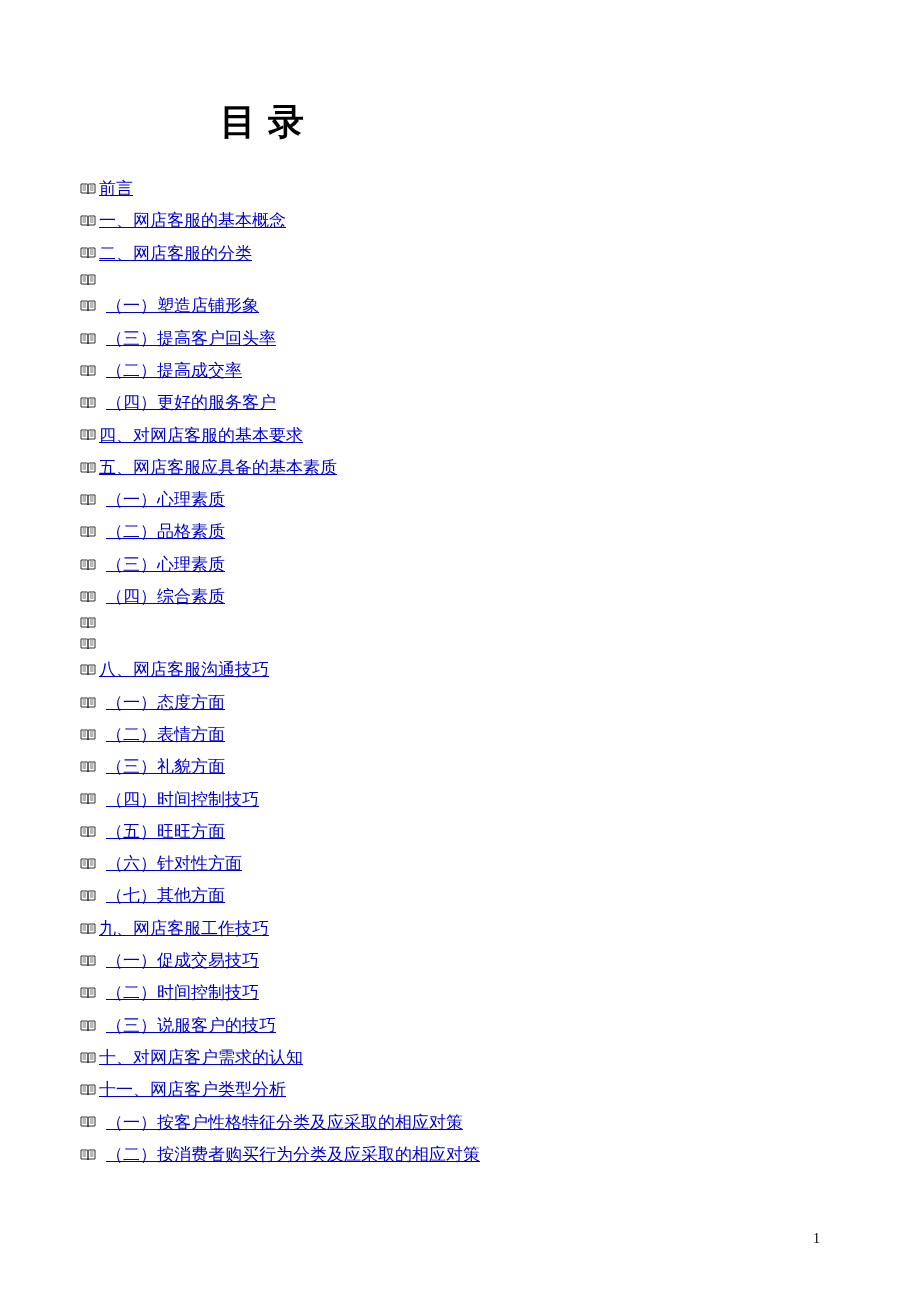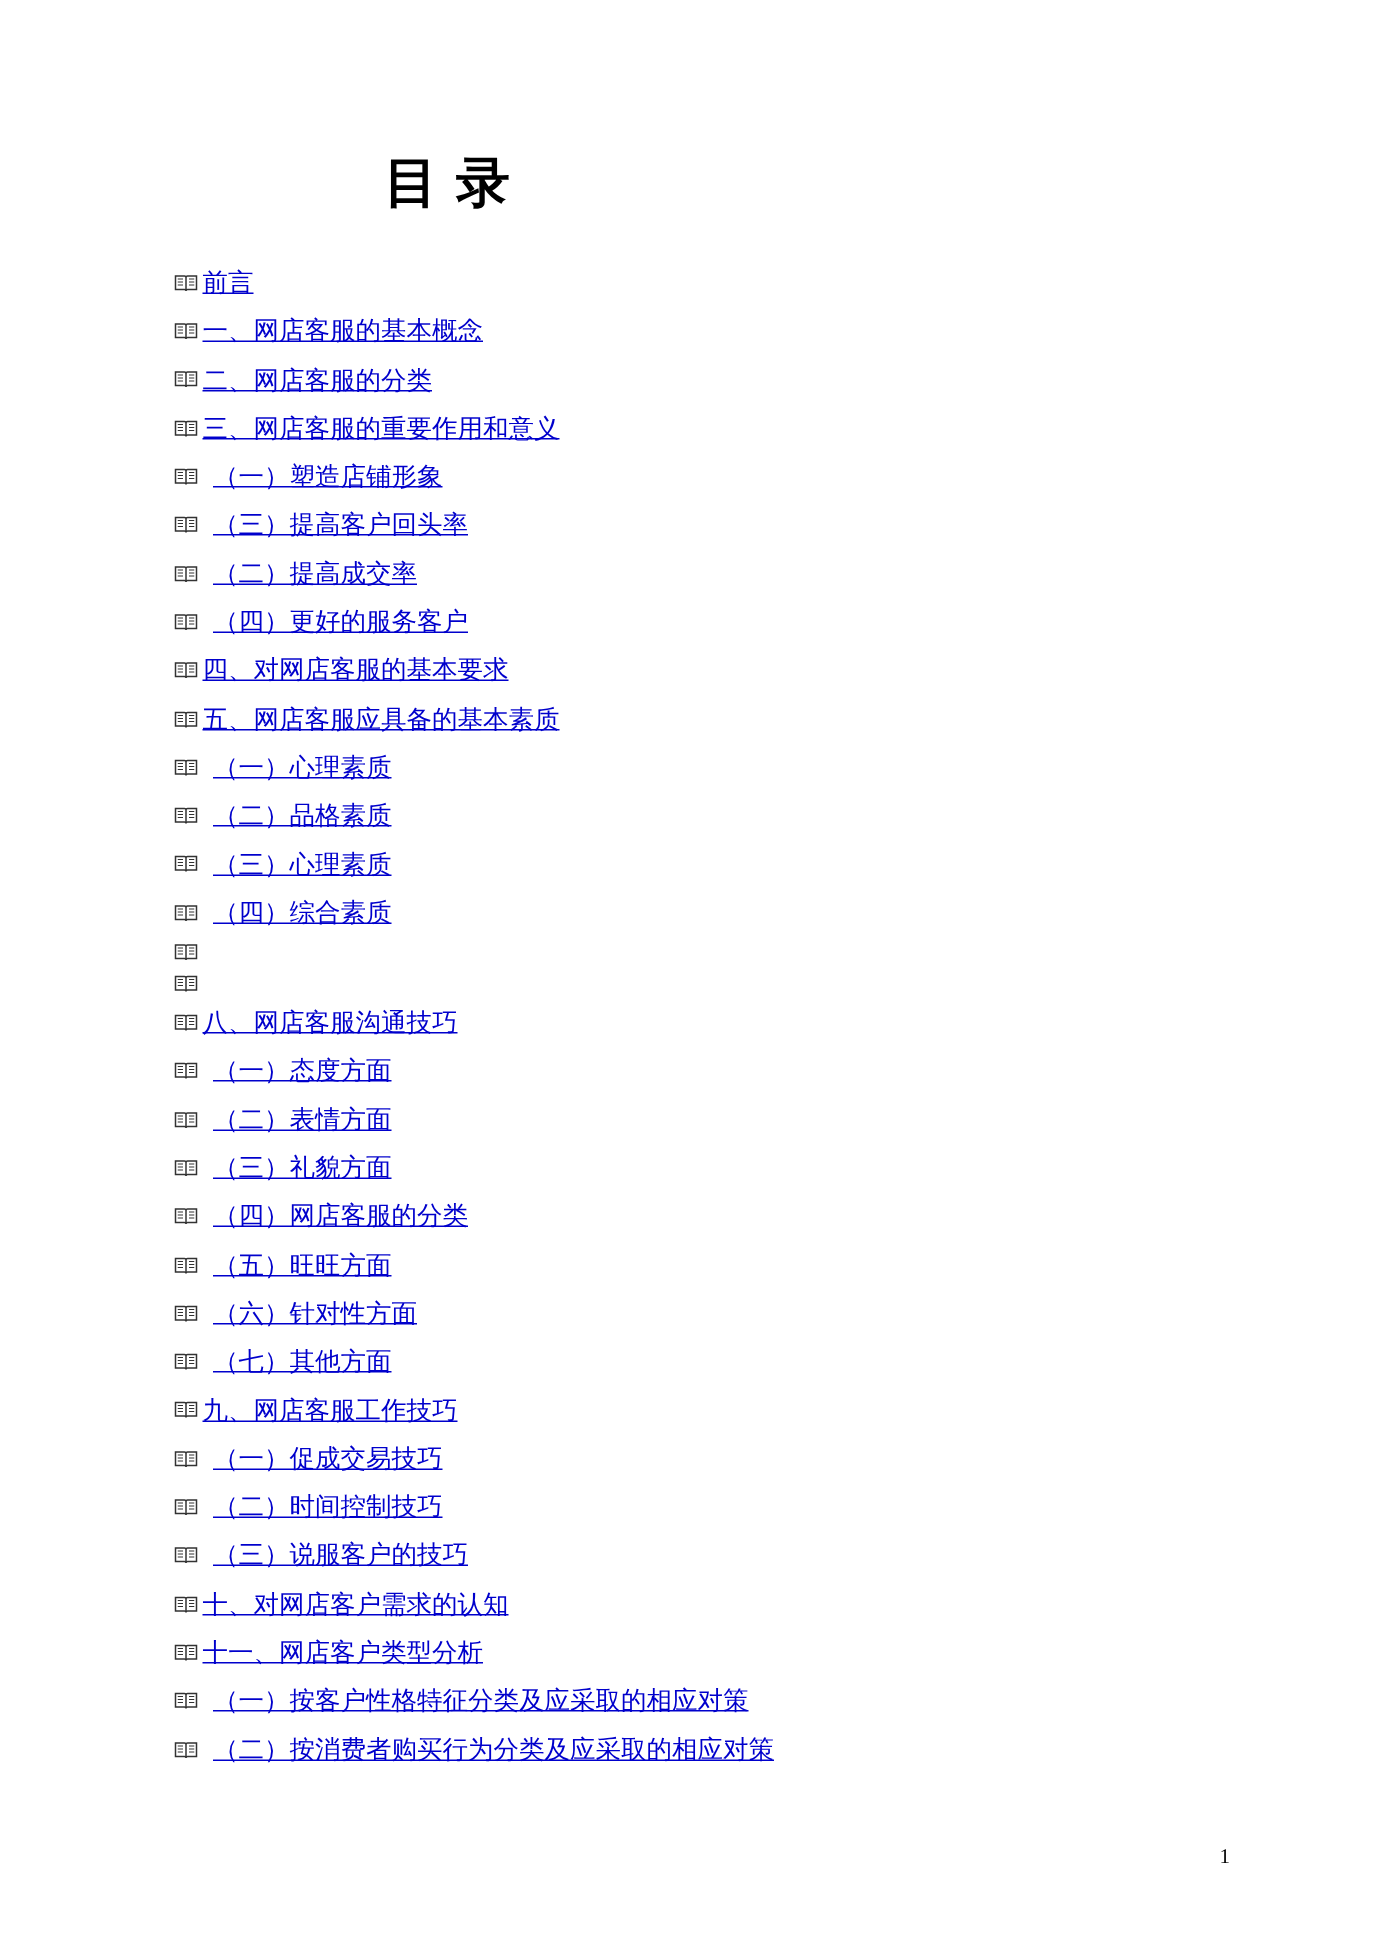--- a/index.html
+++ b/index.html
@@ -9,21 +9,20 @@
     }
     body {
       width: 920px;
       height: 1302px;
       background: #ffffff;
       font-family: "SimSun", "宋体", serif;
       position: relative;
     }
     .page {
       padding: 98px 116px 40px 80px;
-      margin-left: 36px;
     }
     .title {
       text-align: left;
       font-size: 36px;
       font-weight: bold;
       margin-left: 140px;
       margin-bottom: 30px;
       color: #000;
       font-family: "SimHei", "黑体", sans-serif;
       letter-spacing: 12px;
@@ -102,21 +101,20 @@
       <div class="toc-item">
         <svg width="16" height="12" viewBox="0 0 16 12" class="book-icon">
           <path d="M1 1 L7 1 Q8 1 8 2 L8 11 Q8 10 7 10 L1 10 Z M15 1 L9 1 Q8 1 8 2 L8 11 Q8 10 9 10 L15 10 Z" fill="none" stroke="#333" stroke-width="1"></path>
           <line x1="2.5" y1="3" x2="6" y2="3" stroke="#333" stroke-width="0.7"></line>
           <line x1="2.5" y1="5" x2="6" y2="5" stroke="#333" stroke-width="0.7"></line>
           <line x1="2.5" y1="7" x2="6" y2="7" stroke="#333" stroke-width="0.7"></line>
           <line x1="10" y1="3" x2="13.5" y2="3" stroke="#333" stroke-width="0.7"></line>
           <line x1="10" y1="5" x2="13.5" y2="5" stroke="#333" stroke-width="0.7"></line>
           <line x1="10" y1="7" x2="13.5" y2="7" stroke="#333" stroke-width="0.7"></line>
         </svg>
-        <a class="toc-link" href="#">三、网店客服的重要作用和意义</a>
       </div>
       <div class="toc-item">
         <svg width="16" height="12" viewBox="0 0 16 12" class="book-icon">
           <path d="M1 1 L7 1 Q8 1 8 2 L8 11 Q8 10 7 10 L1 10 Z M15 1 L9 1 Q8 1 8 2 L8 11 Q8 10 9 10 L15 10 Z" fill="none" stroke="#333" stroke-width="1"></path>
           <line x1="2.5" y1="3" x2="6" y2="3" stroke="#333" stroke-width="0.7"></line>
           <line x1="2.5" y1="5" x2="6" y2="5" stroke="#333" stroke-width="0.7"></line>
           <line x1="2.5" y1="7" x2="6" y2="7" stroke="#333" stroke-width="0.7"></line>
           <line x1="10" y1="3" x2="13.5" y2="3" stroke="#333" stroke-width="0.7"></line>
           <line x1="10" y1="5" x2="13.5" y2="5" stroke="#333" stroke-width="0.7"></line>
           <line x1="10" y1="7" x2="13.5" y2="7" stroke="#333" stroke-width="0.7"></line>
@@ -304,21 +302,21 @@
       <div class="toc-item">
         <svg width="16" height="12" viewBox="0 0 16 12" class="book-icon">
           <path d="M1 1 L7 1 Q8 1 8 2 L8 11 Q8 10 7 10 L1 10 Z M15 1 L9 1 Q8 1 8 2 L8 11 Q8 10 9 10 L15 10 Z" fill="none" stroke="#333" stroke-width="1"></path>
           <line x1="2.5" y1="3" x2="6" y2="3" stroke="#333" stroke-width="0.7"></line>
           <line x1="2.5" y1="5" x2="6" y2="5" stroke="#333" stroke-width="0.7"></line>
           <line x1="2.5" y1="7" x2="6" y2="7" stroke="#333" stroke-width="0.7"></line>
           <line x1="10" y1="3" x2="13.5" y2="3" stroke="#333" stroke-width="0.7"></line>
           <line x1="10" y1="5" x2="13.5" y2="5" stroke="#333" stroke-width="0.7"></line>
           <line x1="10" y1="7" x2="13.5" y2="7" stroke="#333" stroke-width="0.7"></line>
         </svg>
-        <a class="toc-link indent" href="#">（四）网店客服的分类</a>
+        <a class="toc-link indent" href="#">（四）时间控制技巧</a>
       </div>
       <div class="toc-item">
         <svg width="16" height="12" viewBox="0 0 16 12" class="book-icon">
           <path d="M1 1 L7 1 Q8 1 8 2 L8 11 Q8 10 7 10 L1 10 Z M15 1 L9 1 Q8 1 8 2 L8 11 Q8 10 9 10 L15 10 Z" fill="none" stroke="#333" stroke-width="1"></path>
           <line x1="2.5" y1="3" x2="6" y2="3" stroke="#333" stroke-width="0.7"></line>
           <line x1="2.5" y1="5" x2="6" y2="5" stroke="#333" stroke-width="0.7"></line>
           <line x1="2.5" y1="7" x2="6" y2="7" stroke="#333" stroke-width="0.7"></line>
           <line x1="10" y1="3" x2="13.5" y2="3" stroke="#333" stroke-width="0.7"></line>
           <line x1="10" y1="5" x2="13.5" y2="5" stroke="#333" stroke-width="0.7"></line>
           <line x1="10" y1="7" x2="13.5" y2="7" stroke="#333" stroke-width="0.7"></line>

